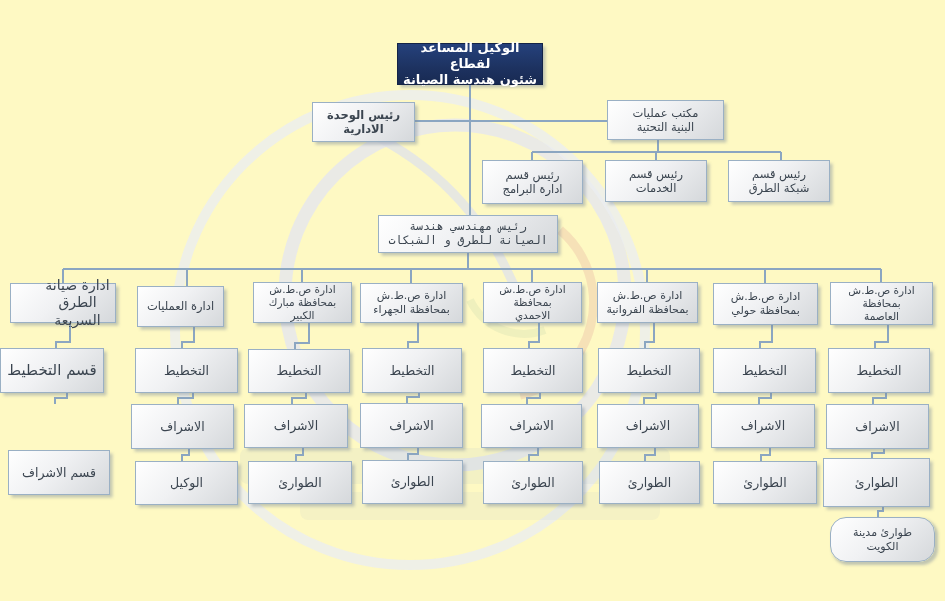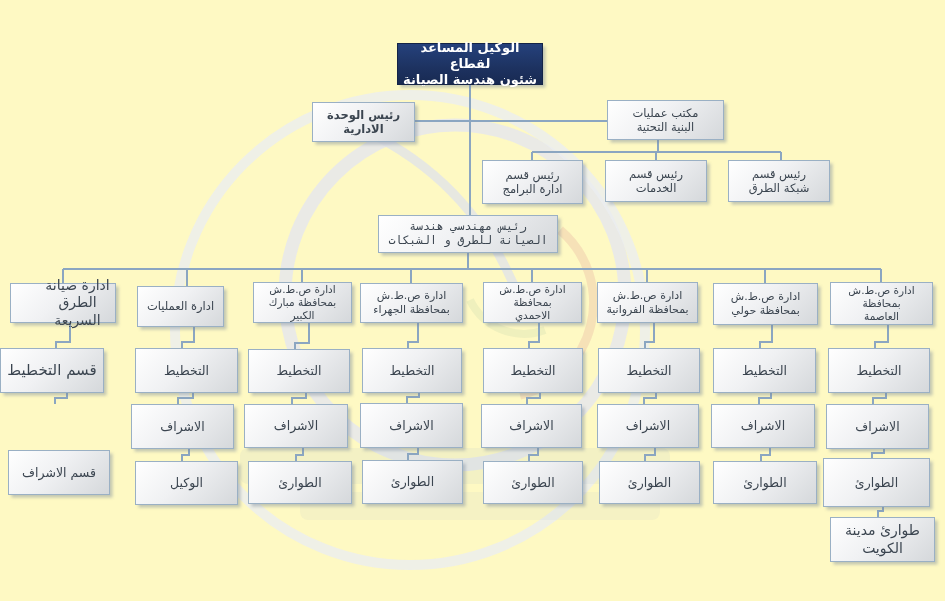--- a/index.html
+++ b/index.html
@@ -152,17 +152,17 @@
       <div class="node" style="left: 483px; top: 461px; width: 100px; height: 43px; font-size: 12.5px;">الطوارئ</div>
       <div class="node" style="left: 598px; top: 348px; width: 102px; height: 45px; font-size: 12.5px;">التخطيط</div>
       <div class="node" style="left: 597px; top: 404px; width: 102px; height: 44px; font-size: 12.5px;">الاشراف</div>
       <div class="node" style="left: 599px; top: 461px; width: 101px; height: 43px; font-size: 12.5px;">الطوارئ</div>
       <div class="node" style="left: 713px; top: 348px; width: 103px; height: 45px; font-size: 12.5px;">التخطيط</div>
       <div class="node" style="left: 711px; top: 404px; width: 104px; height: 44px; font-size: 12.5px;">الاشراف</div>
       <div class="node" style="left: 713px; top: 461px; width: 104px; height: 43px; font-size: 12.5px;">الطوارئ</div>
       <div class="node" style="left: 828px; top: 348px; width: 102px; height: 45px; font-size: 12.5px;">التخطيط</div>
       <div class="node" style="left: 826px; top: 404px; width: 103px; height: 45px; font-size: 12.5px;">الاشراف</div>
       <div class="node" style="left: 823px; top: 458px; width: 107px; height: 49px; font-size: 12.5px;">الطوارئ</div>
-      <div class="node" style="left: 830px; top: 517px; width: 105px; height: 45px; font-size: 14px;">طوارئ مدينة
+      <div class="node" style="left: 830px; top: 517px; width: 105px; height: 45px; font-size: 11px; border-radius: 16px;">طوارئ مدينة
 الكويت</div>
     </div>
 
 </div>
 
 </body></html>

